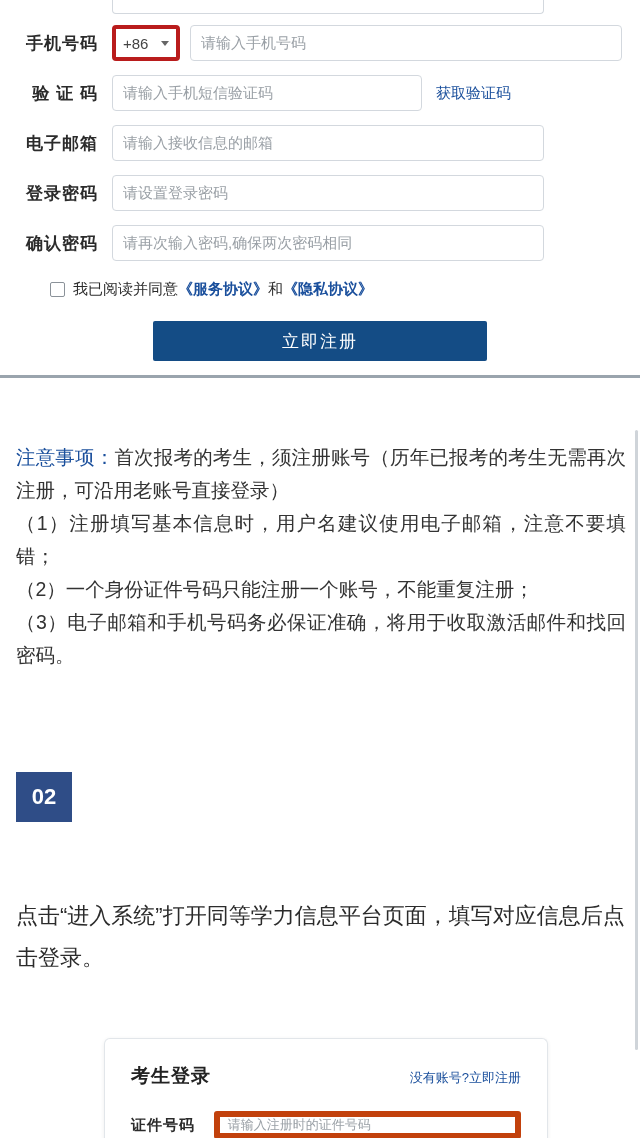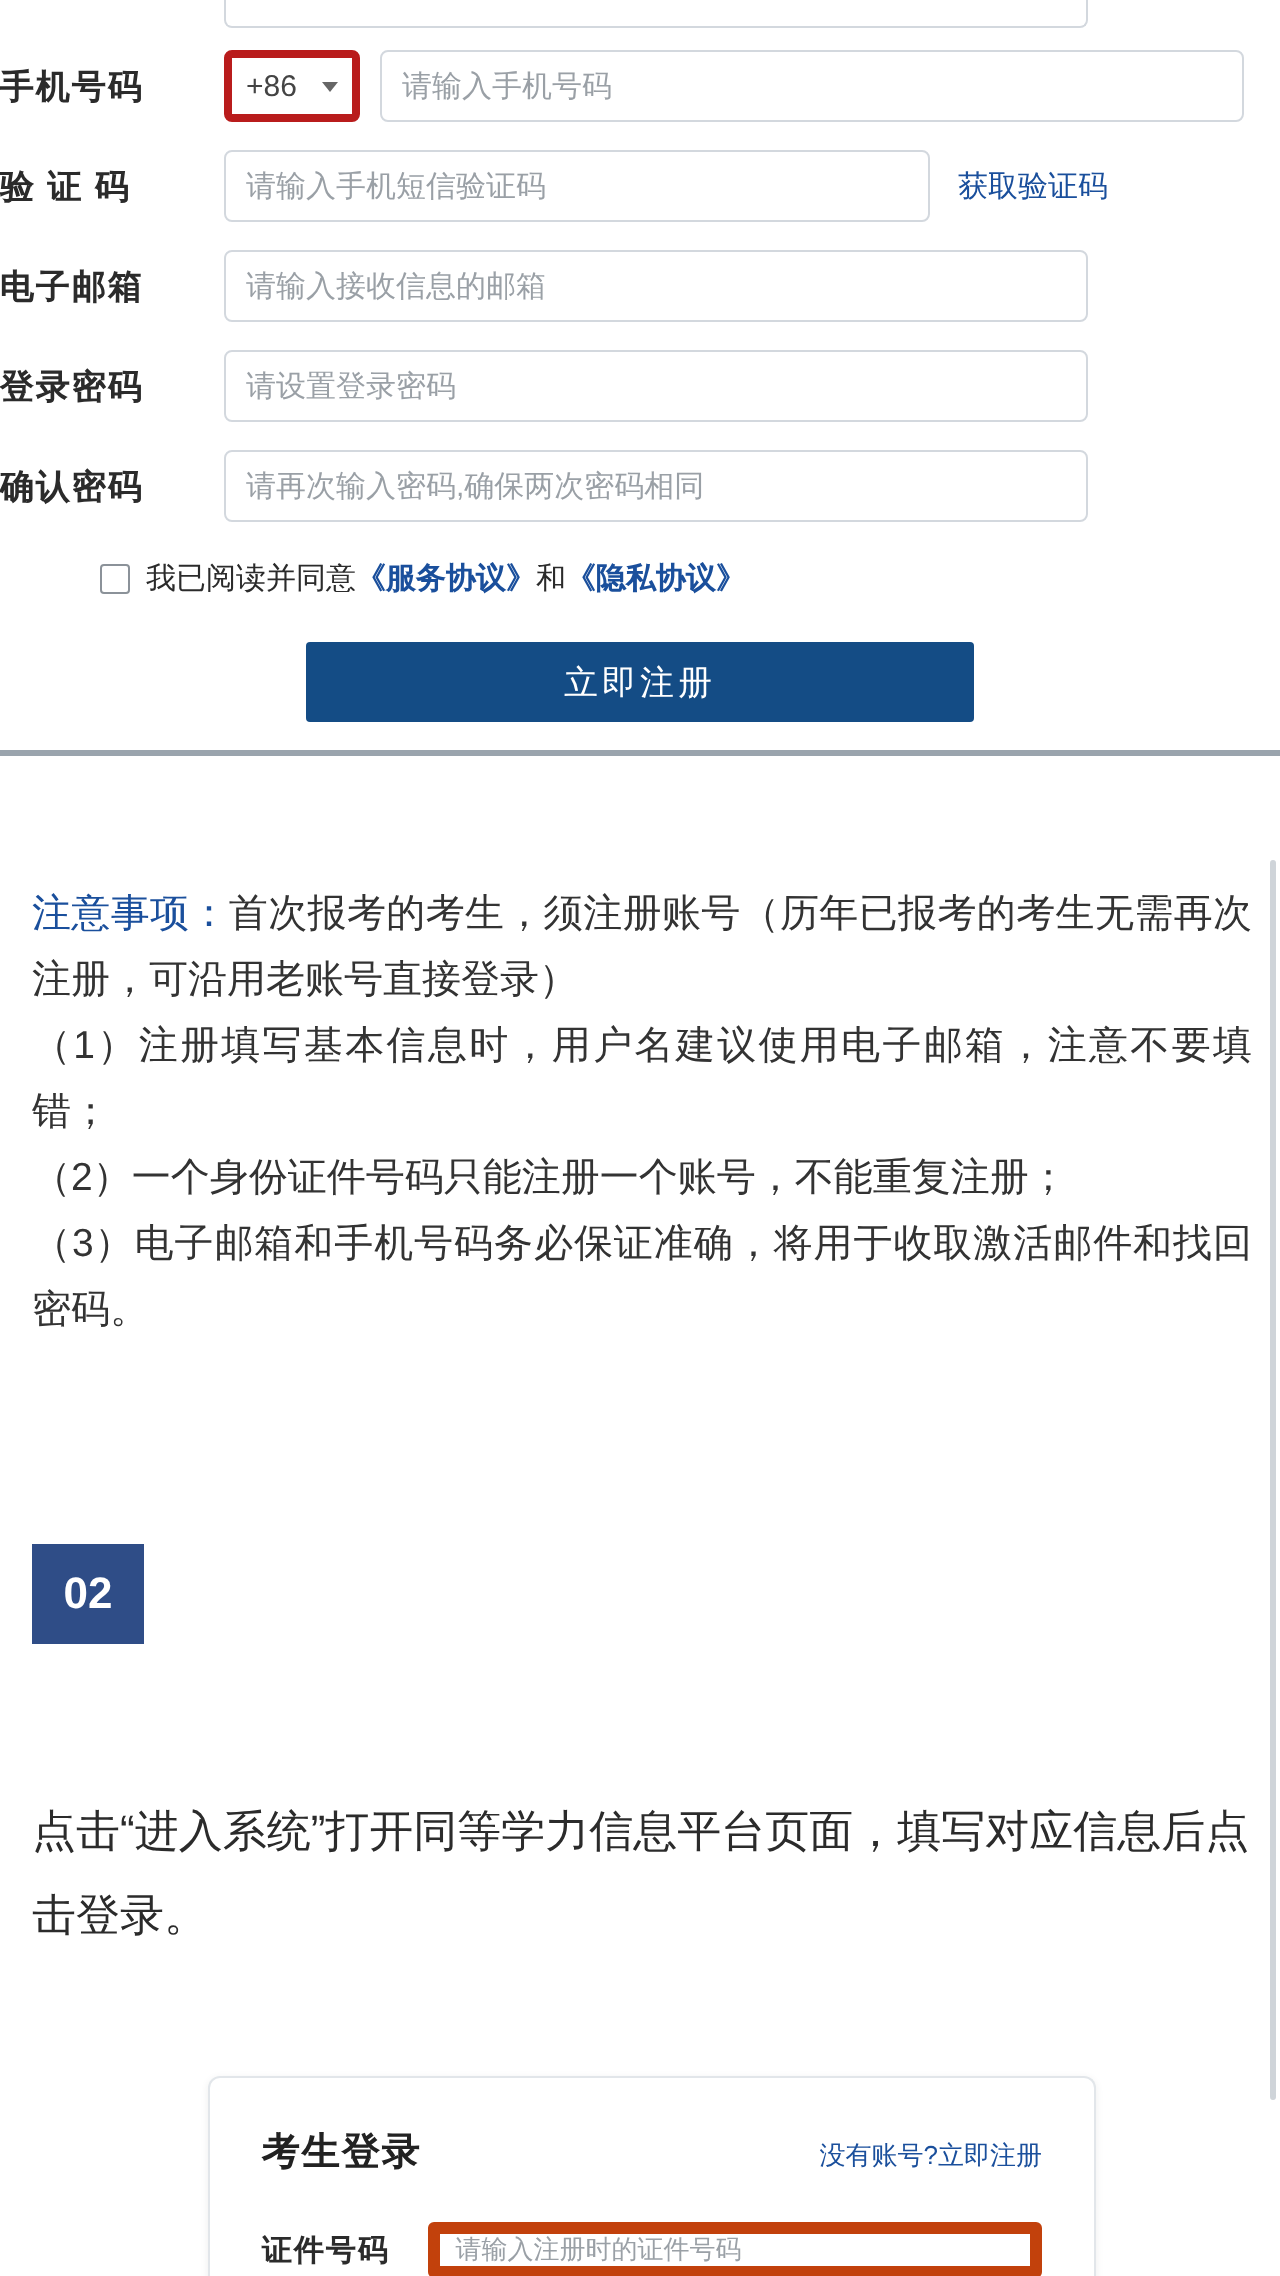--- a/index.html
+++ b/index.html
@@ -32,42 +32,42 @@
     margin: 0 0 12px 0;
     height: 38px;
   }
   .form-row.first {
     height: 14px;
     margin-bottom: 10px;
     overflow: hidden;
   }
   .form-label {
     width: 112px;
-    text-align: left;
+    text-align: right;
     padding-right: 14px;
     font-size: 17px;
     font-weight: bold;
     color: #2b2b2b;
     letter-spacing: 1px;
     box-sizing: border-box;
   }
   .field {
     height: 36px;
     border: 1px solid #d3d8de;
     border-radius: 4px;
     background: #ffffff;
     box-sizing: border-box;
     font-size: 15px;
     color: #9aa0a6;
     display: flex;
     align-items: center;
     padding: 0 10px;
   }
   .field.wide { width: 432px; }
-  .field.mid  { width: 353px; }
+  .field.mid  { width: 310px; }
   .cc-select {
     width: 68px;
     height: 36px;
     border: 4px solid #b91c1c;
     border-radius: 4px;
     background: #ffffff;
     font-size: 15px;
     color: #444;
     display: flex;
     align-items: center;

